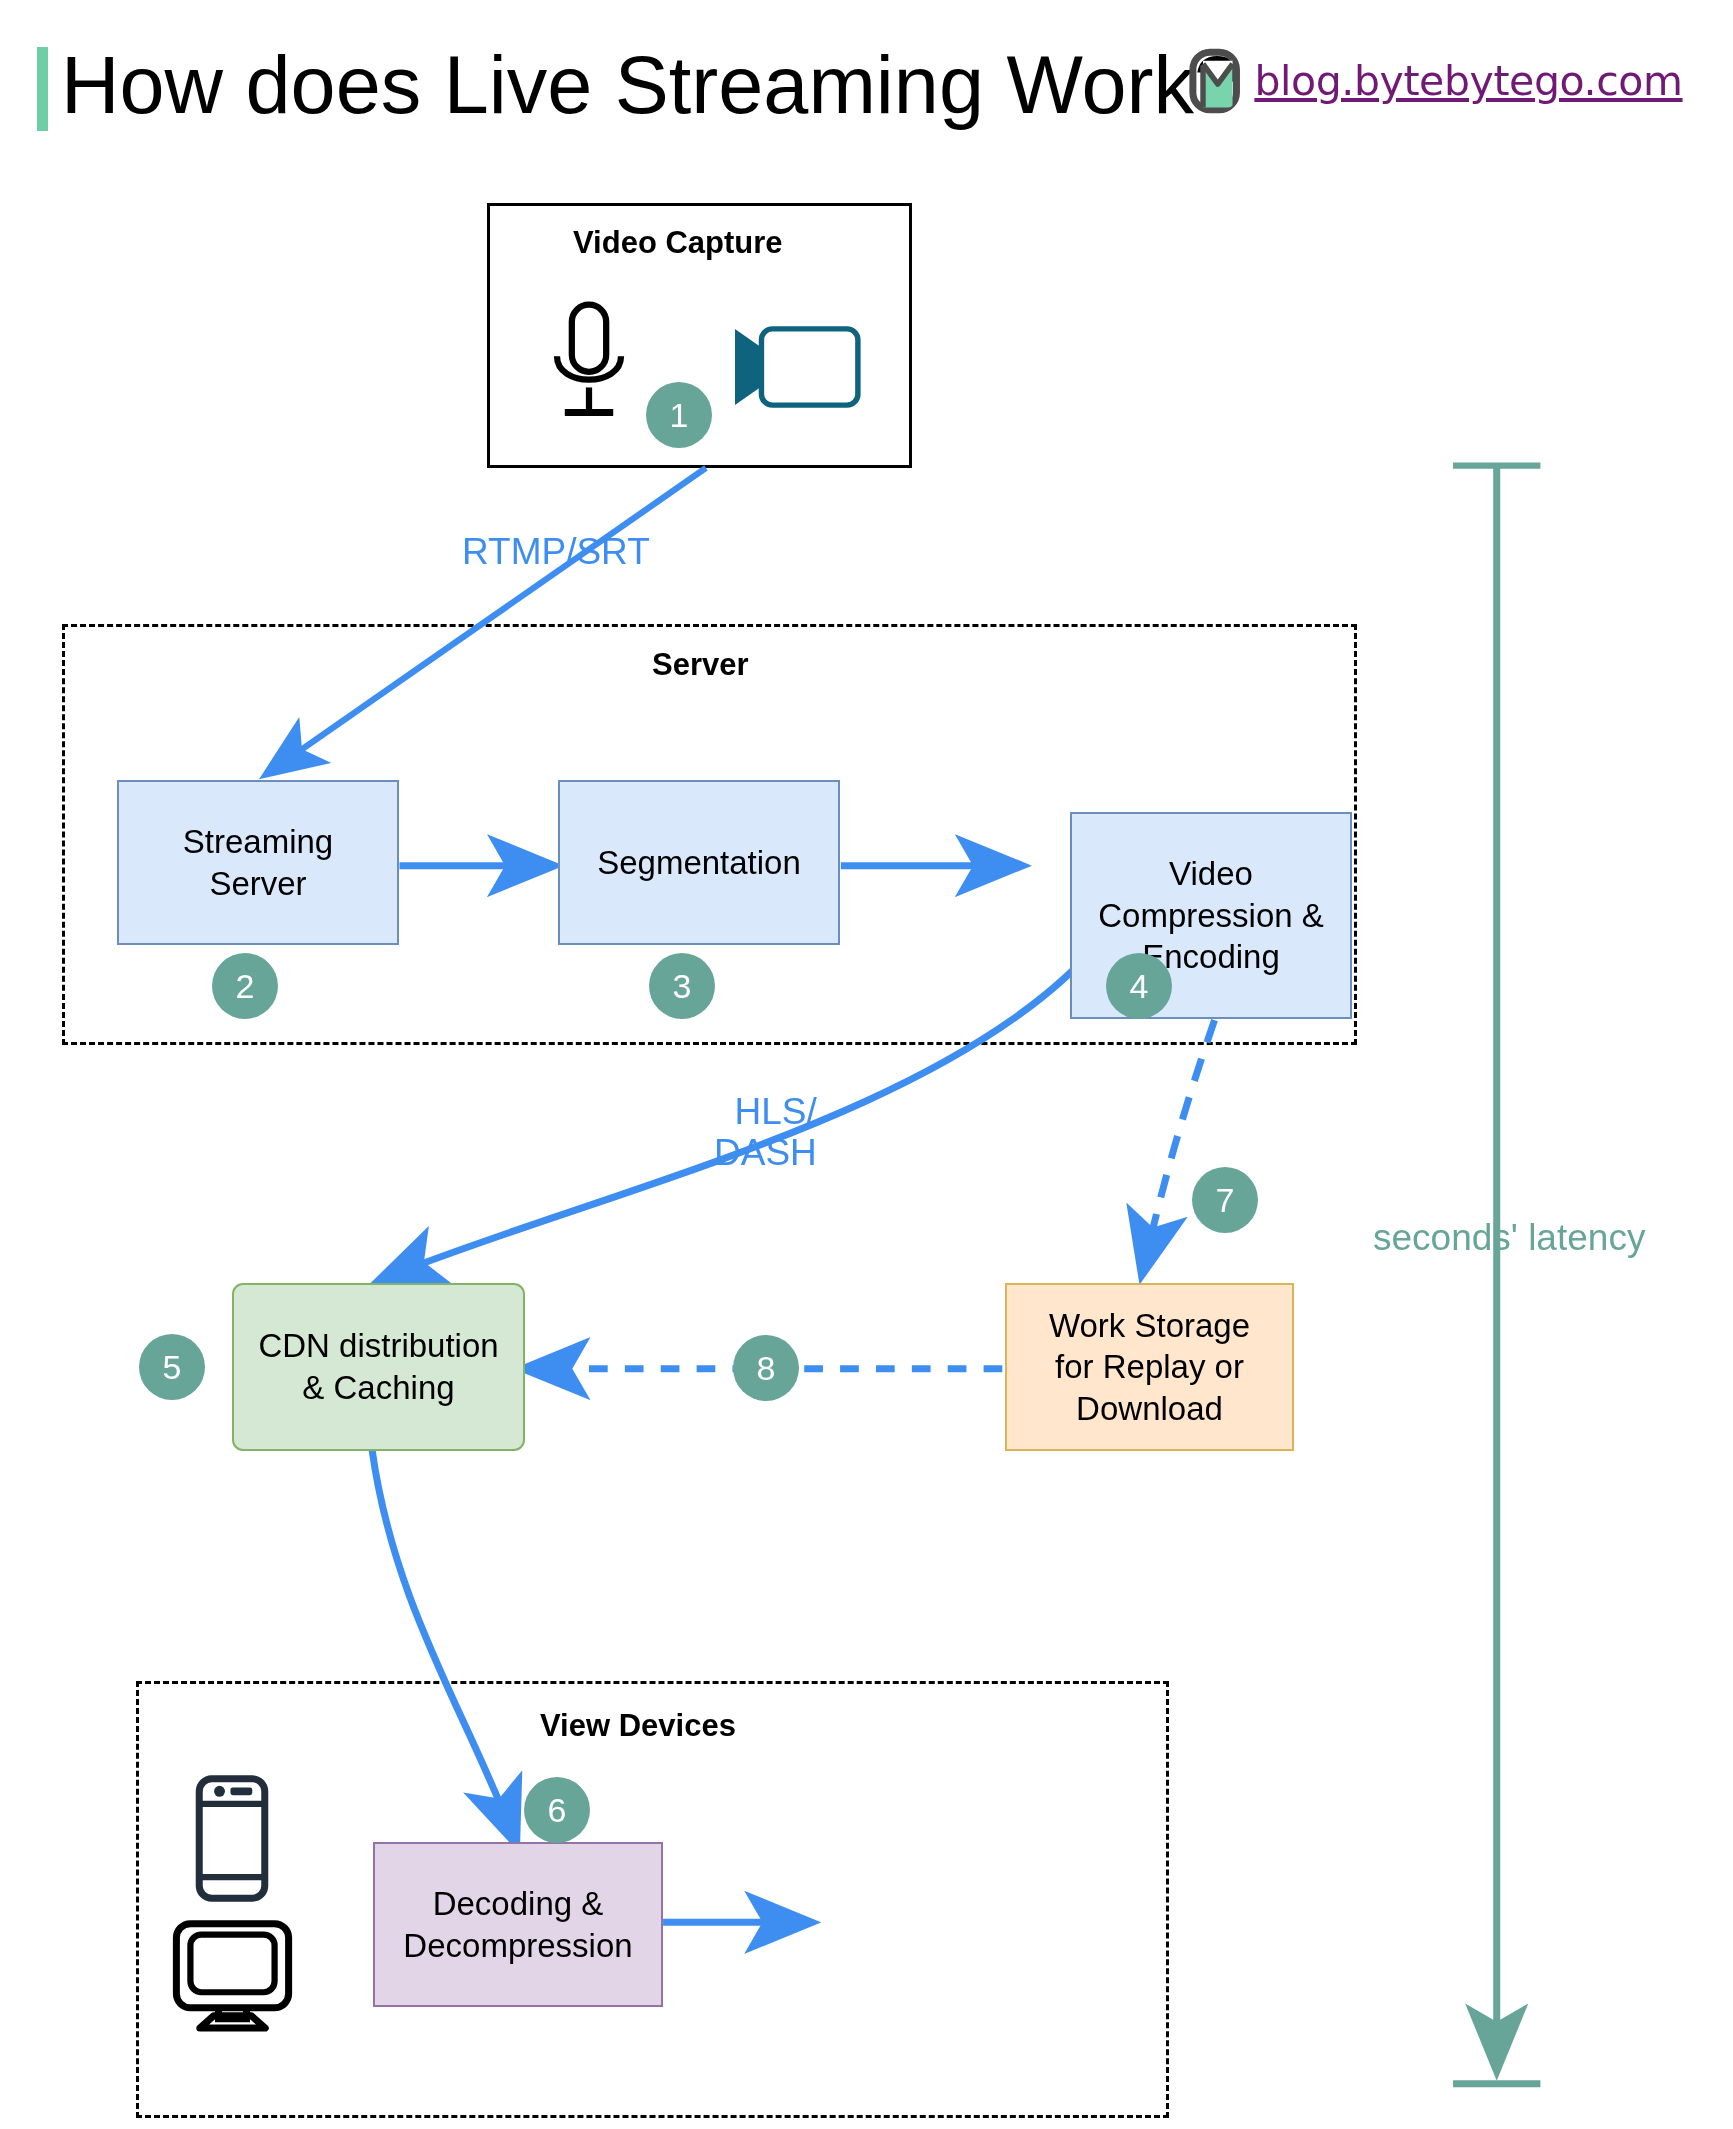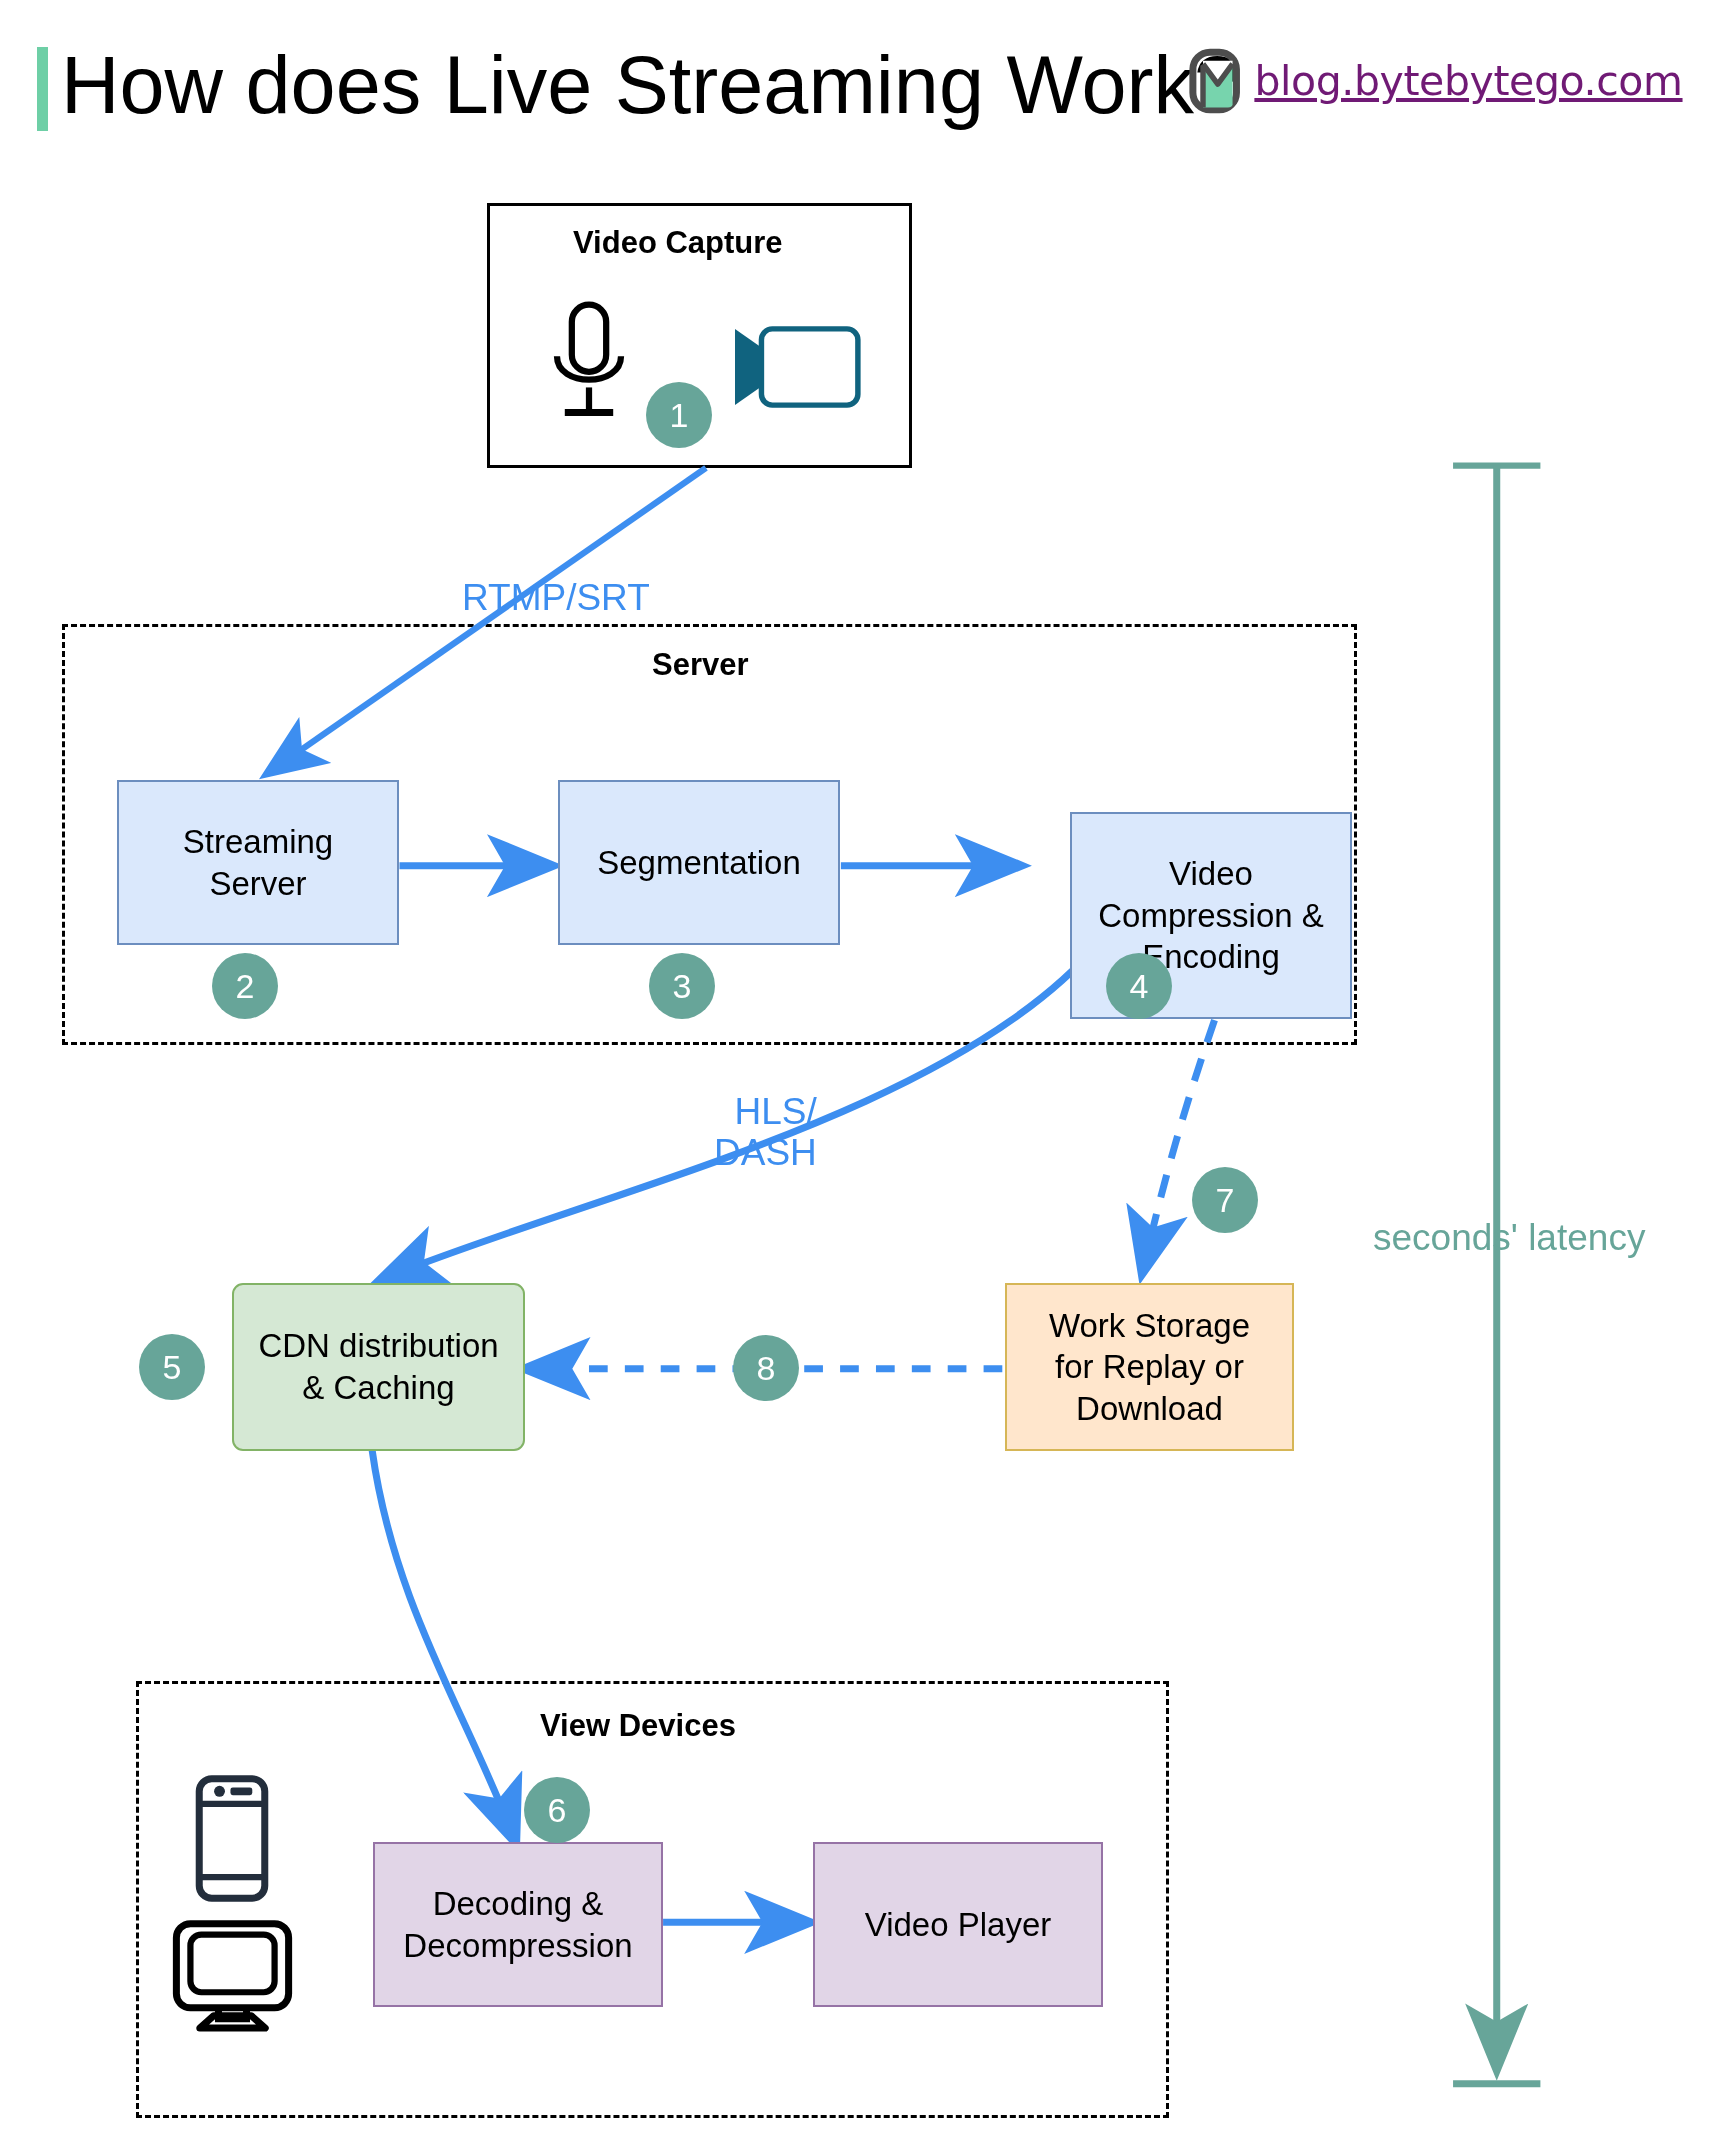--- a/index.html
+++ b/index.html
@@ -251,33 +251,30 @@
     <span class="lbl">Work Storage
 for Replay or
 Download</span>
   </div>
 
   <div class="node purple-node" style="left:373px; top:1842px; width:290px; height:165px;">
     <span class="lbl">Decoding &amp;
 Decompression</span>
   </div>
 
-  <div class="node purple-node" style="left:813px; top:1842px; width:290px; height:165px;">
-    <span class="lbl">Video Player</span>
-  </div>
 
   <div class="badge" style="left:646px; top:382px;">1</div>
   <div class="badge" style="left:212px; top:953px;">2</div>
   <div class="badge" style="left:649px; top:953px;">3</div>
   <div class="badge" style="left:1106px; top:953px;">4</div>
   <div class="badge" style="left:139px; top:1334px;">5</div>
   <div class="badge" style="left:524px; top:1777px;">6</div>
   <div class="badge" style="left:1192px; top:1167px;">7</div>
   <div class="badge" style="left:733px; top:1335px;">8</div>
 
-  <div class="edge-label" style="left:462px; top:578px;">RTMP/SRT</div>
+  <div class="edge-label" style="left:462px; top:532px;">RTMP/SRT</div>
   <div class="edge-label" style="left:714px; top:1092px; text-align:right;">HLS/
 DASH</div>
 
   <div id="latency-label">seconds' latency</div>
 
 </div>
 
 
 </body></html>

